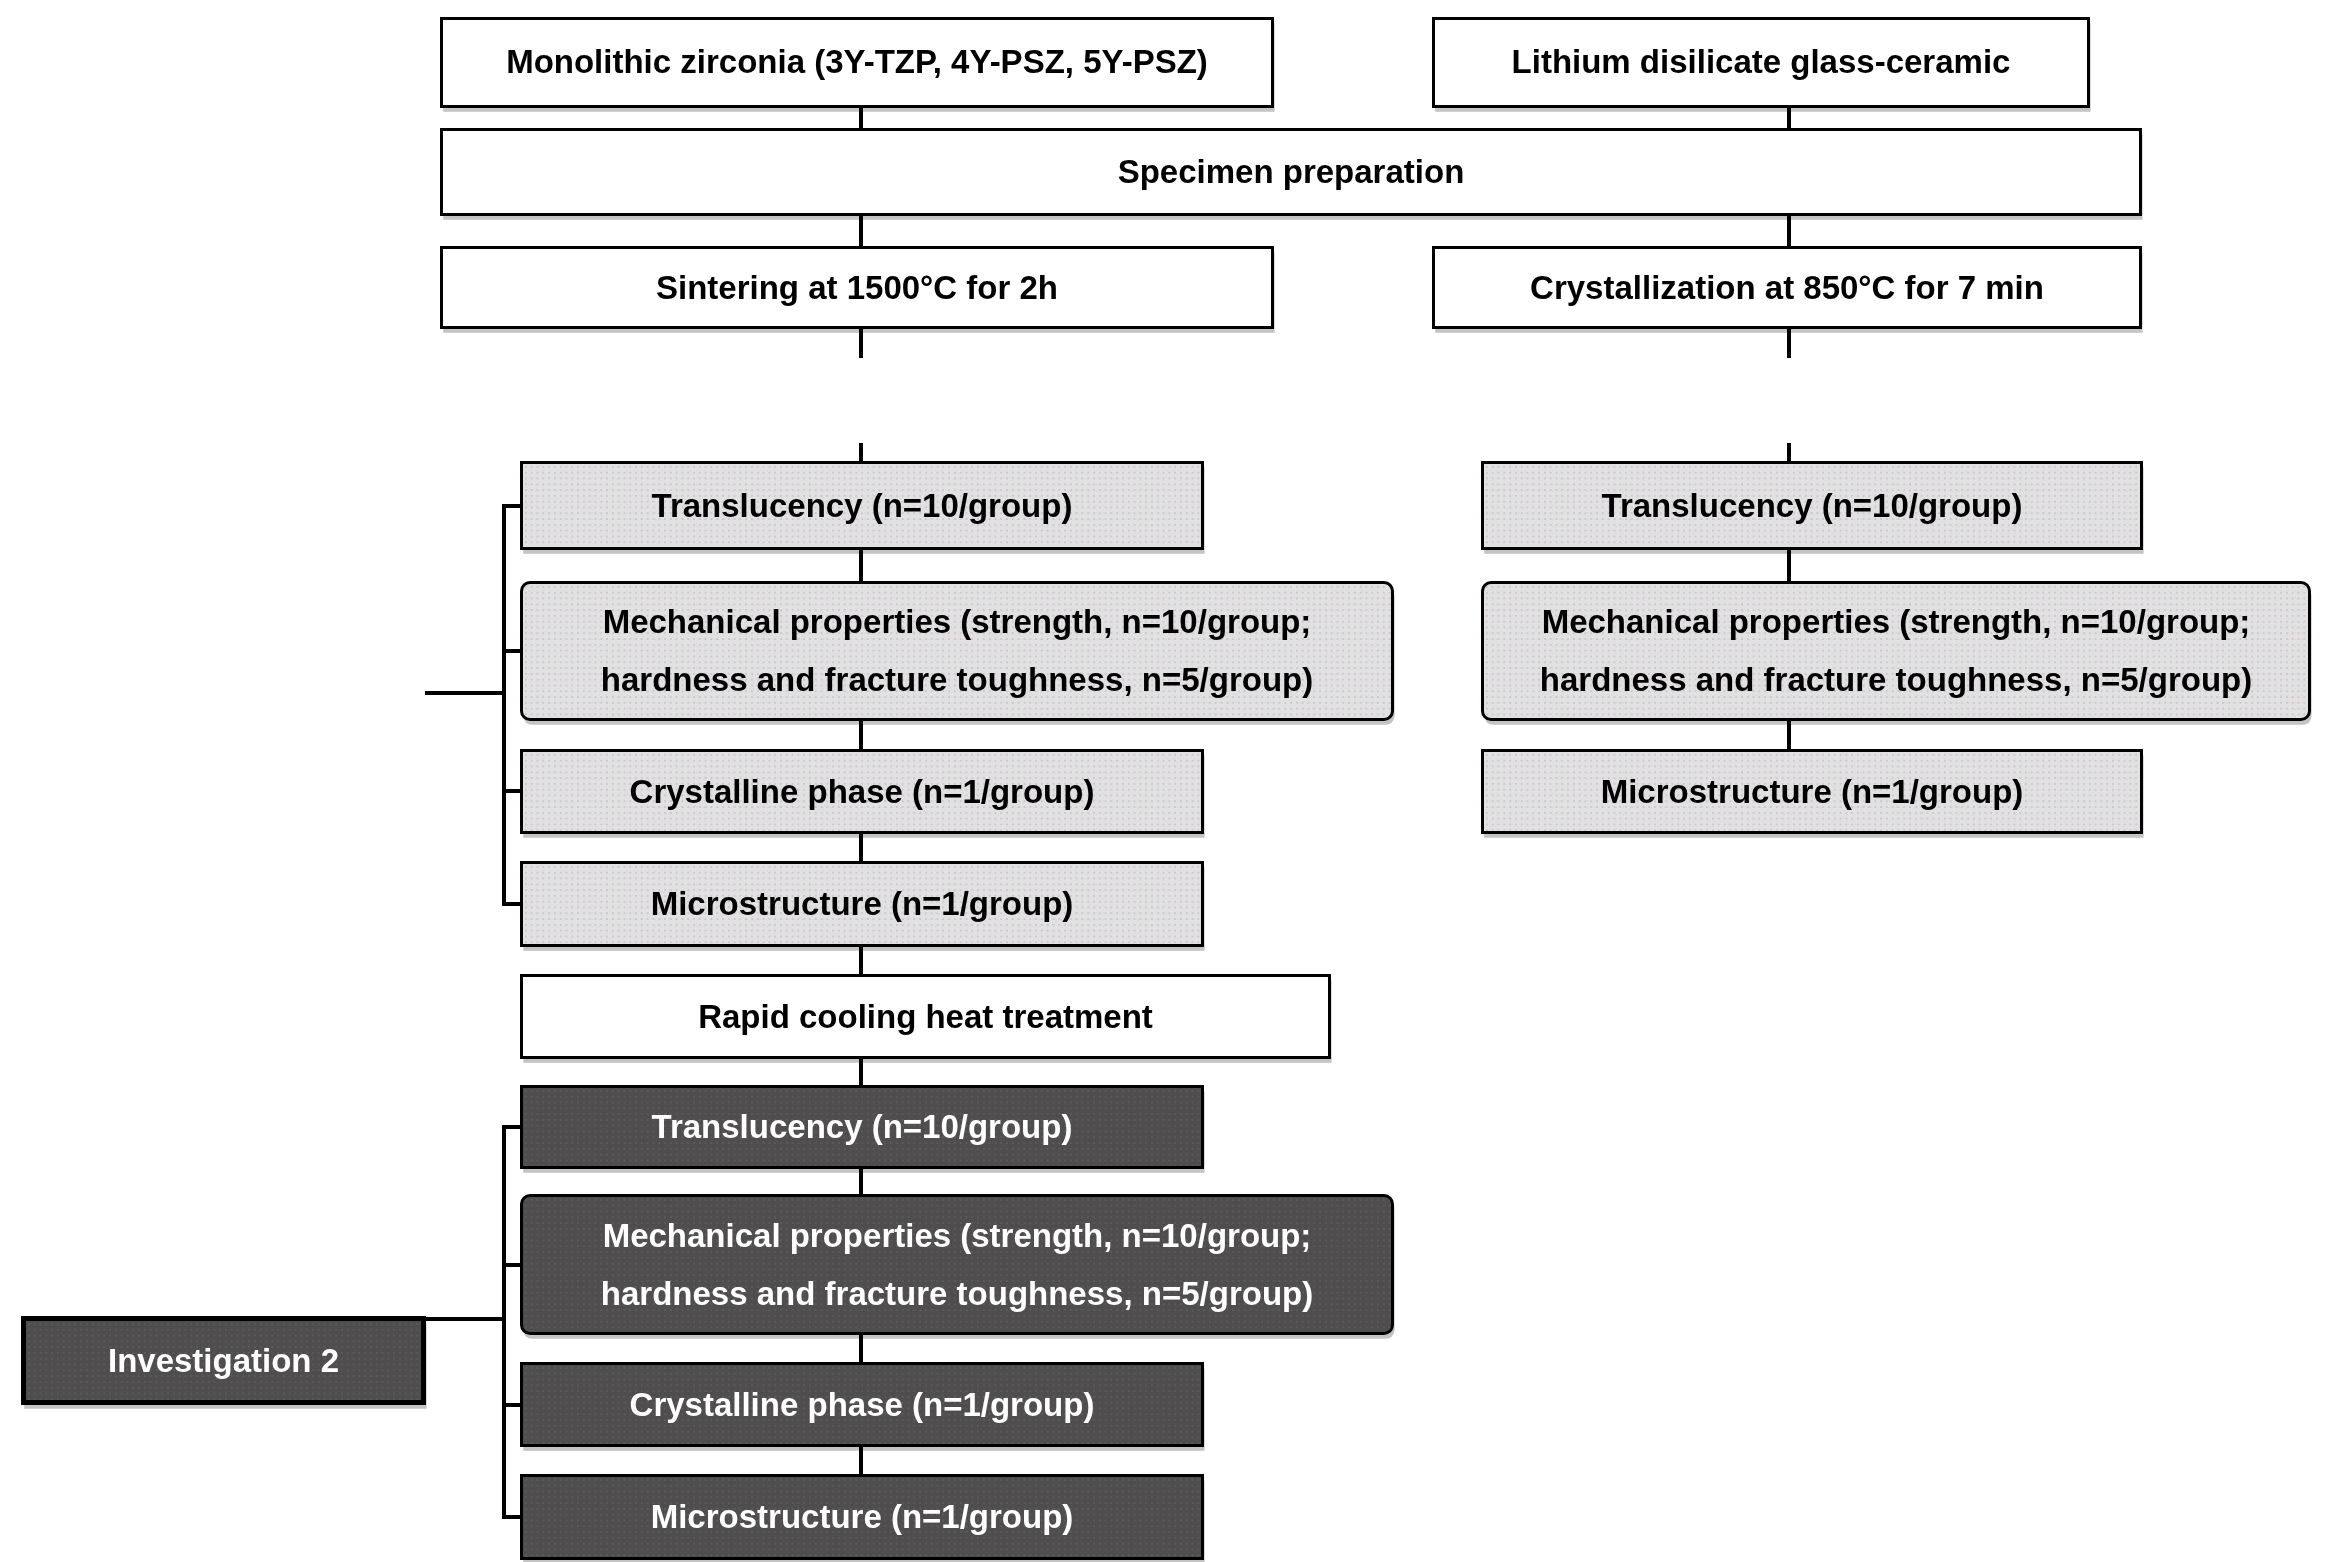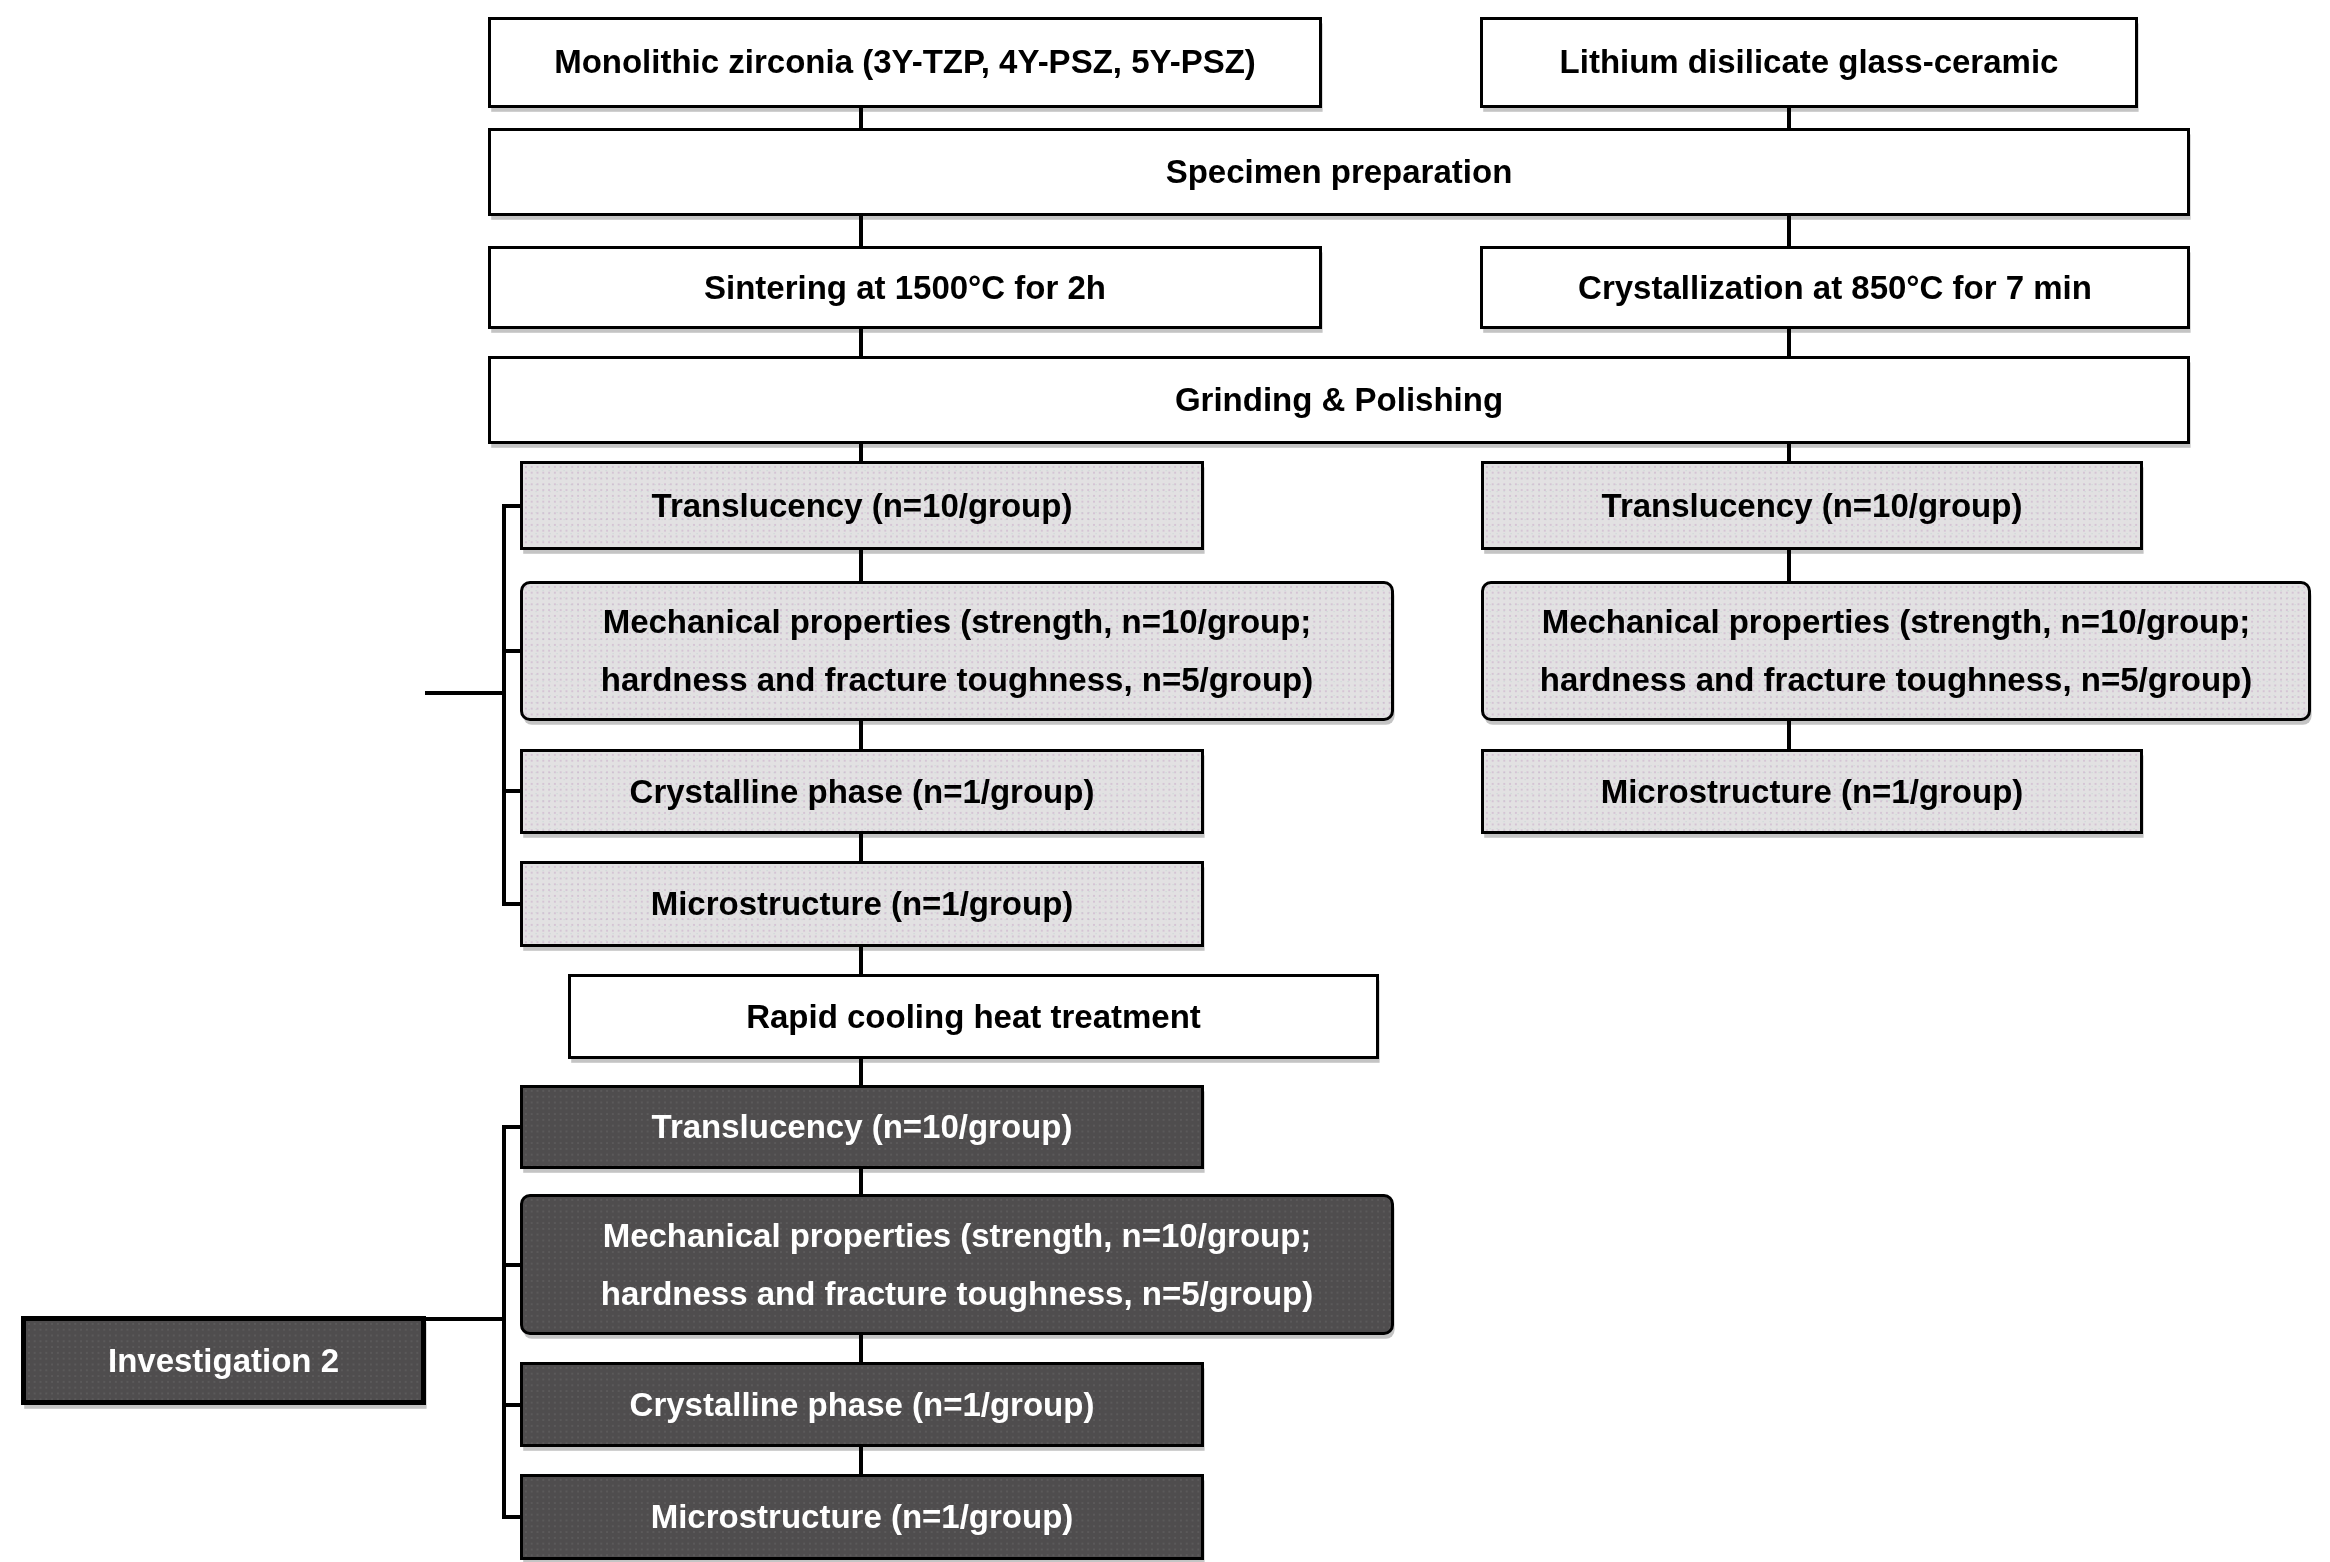--- a/index.html
+++ b/index.html
@@ -18,21 +18,21 @@
     border: 3.9px solid #000000;
     display: flex;
     align-items: center;
     justify-content: center;
     text-align: center;
     font-size: 33px;
     line-height: 1.45;
     padding: 2.6px 18px;
     box-shadow: 1.9px 5.1px 0 -1.3px rgba(125,125,125,0.45);
   }
-  .white { background: #ffffff; margin-left: 48px; }
+  .white { background: #ffffff; }
   .light {
     background-color: #e2e1e2;
     background-image:
       radial-gradient(rgba(195,160,195,0.45) 0.8px, transparent 0.9px),
       radial-gradient(rgba(160,195,195,0.45) 0.8px, transparent 0.9px);
     background-size: 5.8px 5.8px, 7px 7px;
     background-position: 0 0, 2.6px 3.2px;
   }
   .dark {
     background-color: #4f4d4e;
@@ -53,21 +53,20 @@
 <div id="canvas">
 
   <div class="box white" style="left:440px; top:16.7px; width:834px; height:91px;">Monolithic zirconia (3Y-TZP, 4Y-PSZ, 5Y-PSZ)</div>
   <div class="box white" style="left:1432px; top:16.7px; width:658px; height:91px;">Lithium disilicate glass-ceramic</div>
 
   <div class="box white" style="left:440px; top:128px; width:1702px; height:88px;">Specimen preparation</div>
 
   <div class="box white" style="left:440px; top:246px; width:834px; height:83px;">Sintering at 1500°C for 2h</div>
   <div class="box white" style="left:1432px; top:246px; width:710px; height:83px;">Crystallization at 850°C for 7 min</div>
 
-  <div class="box white" style="left:440px; top:356px; width:1702px; height:88px;">Grinding &amp; Polishing</div>
 
   <div class="box light" style="left:520px; top:461px; width:684px; height:89px;">Translucency (n=10/group)</div>
   <div class="box light mech" style="left:520px; top:581px; width:874px; height:140px;">Mechanical properties (strength, n=10/group; hardness and fracture toughness, n=5/group)</div>
   <div class="box light" style="left:520px; top:749px; width:684px; height:85px;">Crystalline phase (n=1/group)</div>
   <div class="box light" style="left:520px; top:861px; width:684px; height:86px;">Microstructure (n=1/group)</div>
 
   <div class="box light" style="left:1481px; top:461px; width:662px; height:89px;">Translucency (n=10/group)</div>
   <div class="box light mech" style="left:1481px; top:581px; width:830px; height:140px;">Mechanical properties (strength, n=10/group; hardness and fracture toughness, n=5/group)</div>
   <div class="box light" style="left:1481px; top:749px; width:662px; height:85px;">Microstructure (n=1/group)</div>
 

